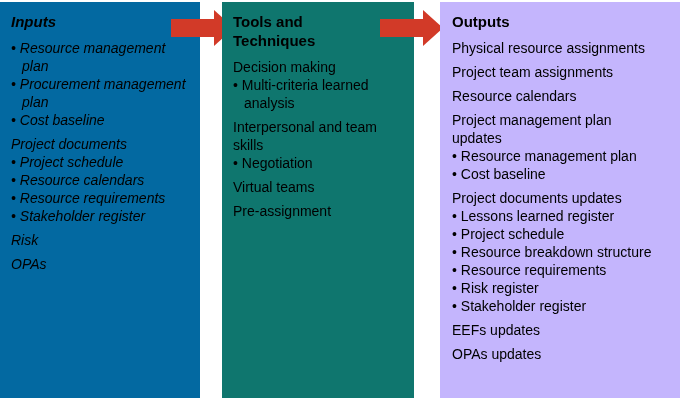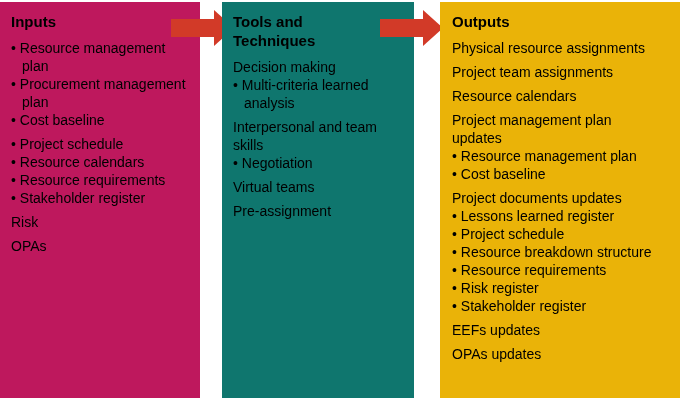--- a/index.html
+++ b/index.html
@@ -48,29 +48,30 @@
     display: block;
   }
   .arrow-1 { left: 171px; }
   .arrow-2 { left: 380px; }
 </style>
 </head>
 <body style="background: rgb(255, 255, 255);">
 
 <div class="canvas" style="color: rgb(0, 0, 0);">
 
-  <section class="col col-inputs" style="background: #be185d;">
+  <section class="col col-inputs" style="background: #0369a1; font-style: italic;">
     <h2 class="col-title">Inputs</h2>
     <div class="groups">
         <div class="group">
           <div class="bullet">• Resource management plan</div>
           <div class="bullet">• Procurement management plan</div>
           <div class="bullet">• Cost baseline</div>
         </div>
         <div class="group">
+          <div class="label">Project documents</div>
           <div class="bullet">• Project schedule</div>
           <div class="bullet">• Resource calendars</div>
           <div class="bullet">• Resource requirements</div>
           <div class="bullet">• Stakeholder register</div>
         </div>
         <div class="group">
           <div class="label">Risk</div>
         </div>
         <div class="group">
           <div class="label">OPAs</div>
@@ -101,21 +102,21 @@
           <div class="label">Pre-assignment</div>
         </div>
       </div>
   </section>
 
   <svg class="arrow arrow-2" viewBox="0 0 63 36" aria-hidden="true">
     <rect class="arrow-shaft" x="0" y="9" width="43" height="18" fill="#d23a28"></rect>
     <polygon class="arrow-head" points="43,0 63,18 43,36" fill="#d23a28"></polygon>
   </svg>
 
-  <section class="col col-outputs" style="background: #eab308;">
+  <section class="col col-outputs" style="background: #c4b5fd;">
     <h2 class="col-title">Outputs</h2>
     <div class="groups">
         <div class="group">
           <div class="label">Physical resource assignments</div>
         </div>
         <div class="group">
           <div class="label">Project team assignments</div>
         </div>
         <div class="group">
           <div class="label">Resource calendars</div>

